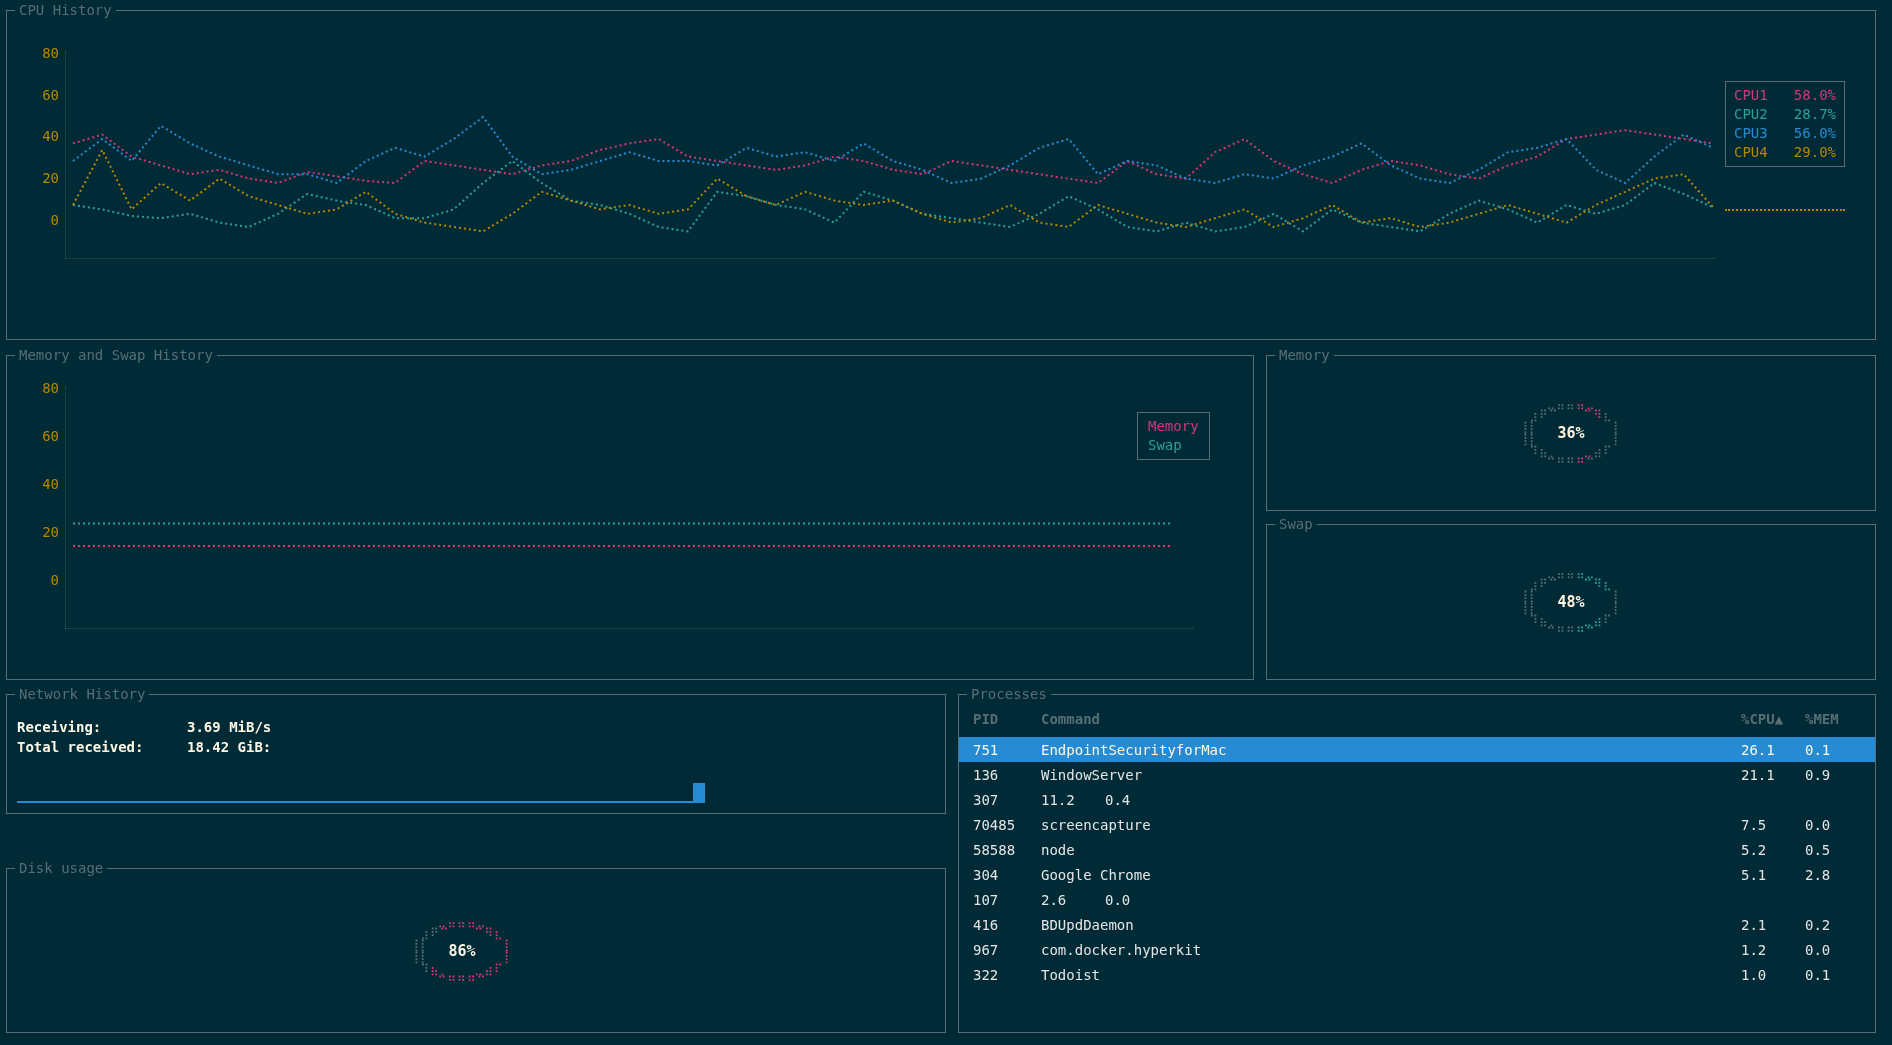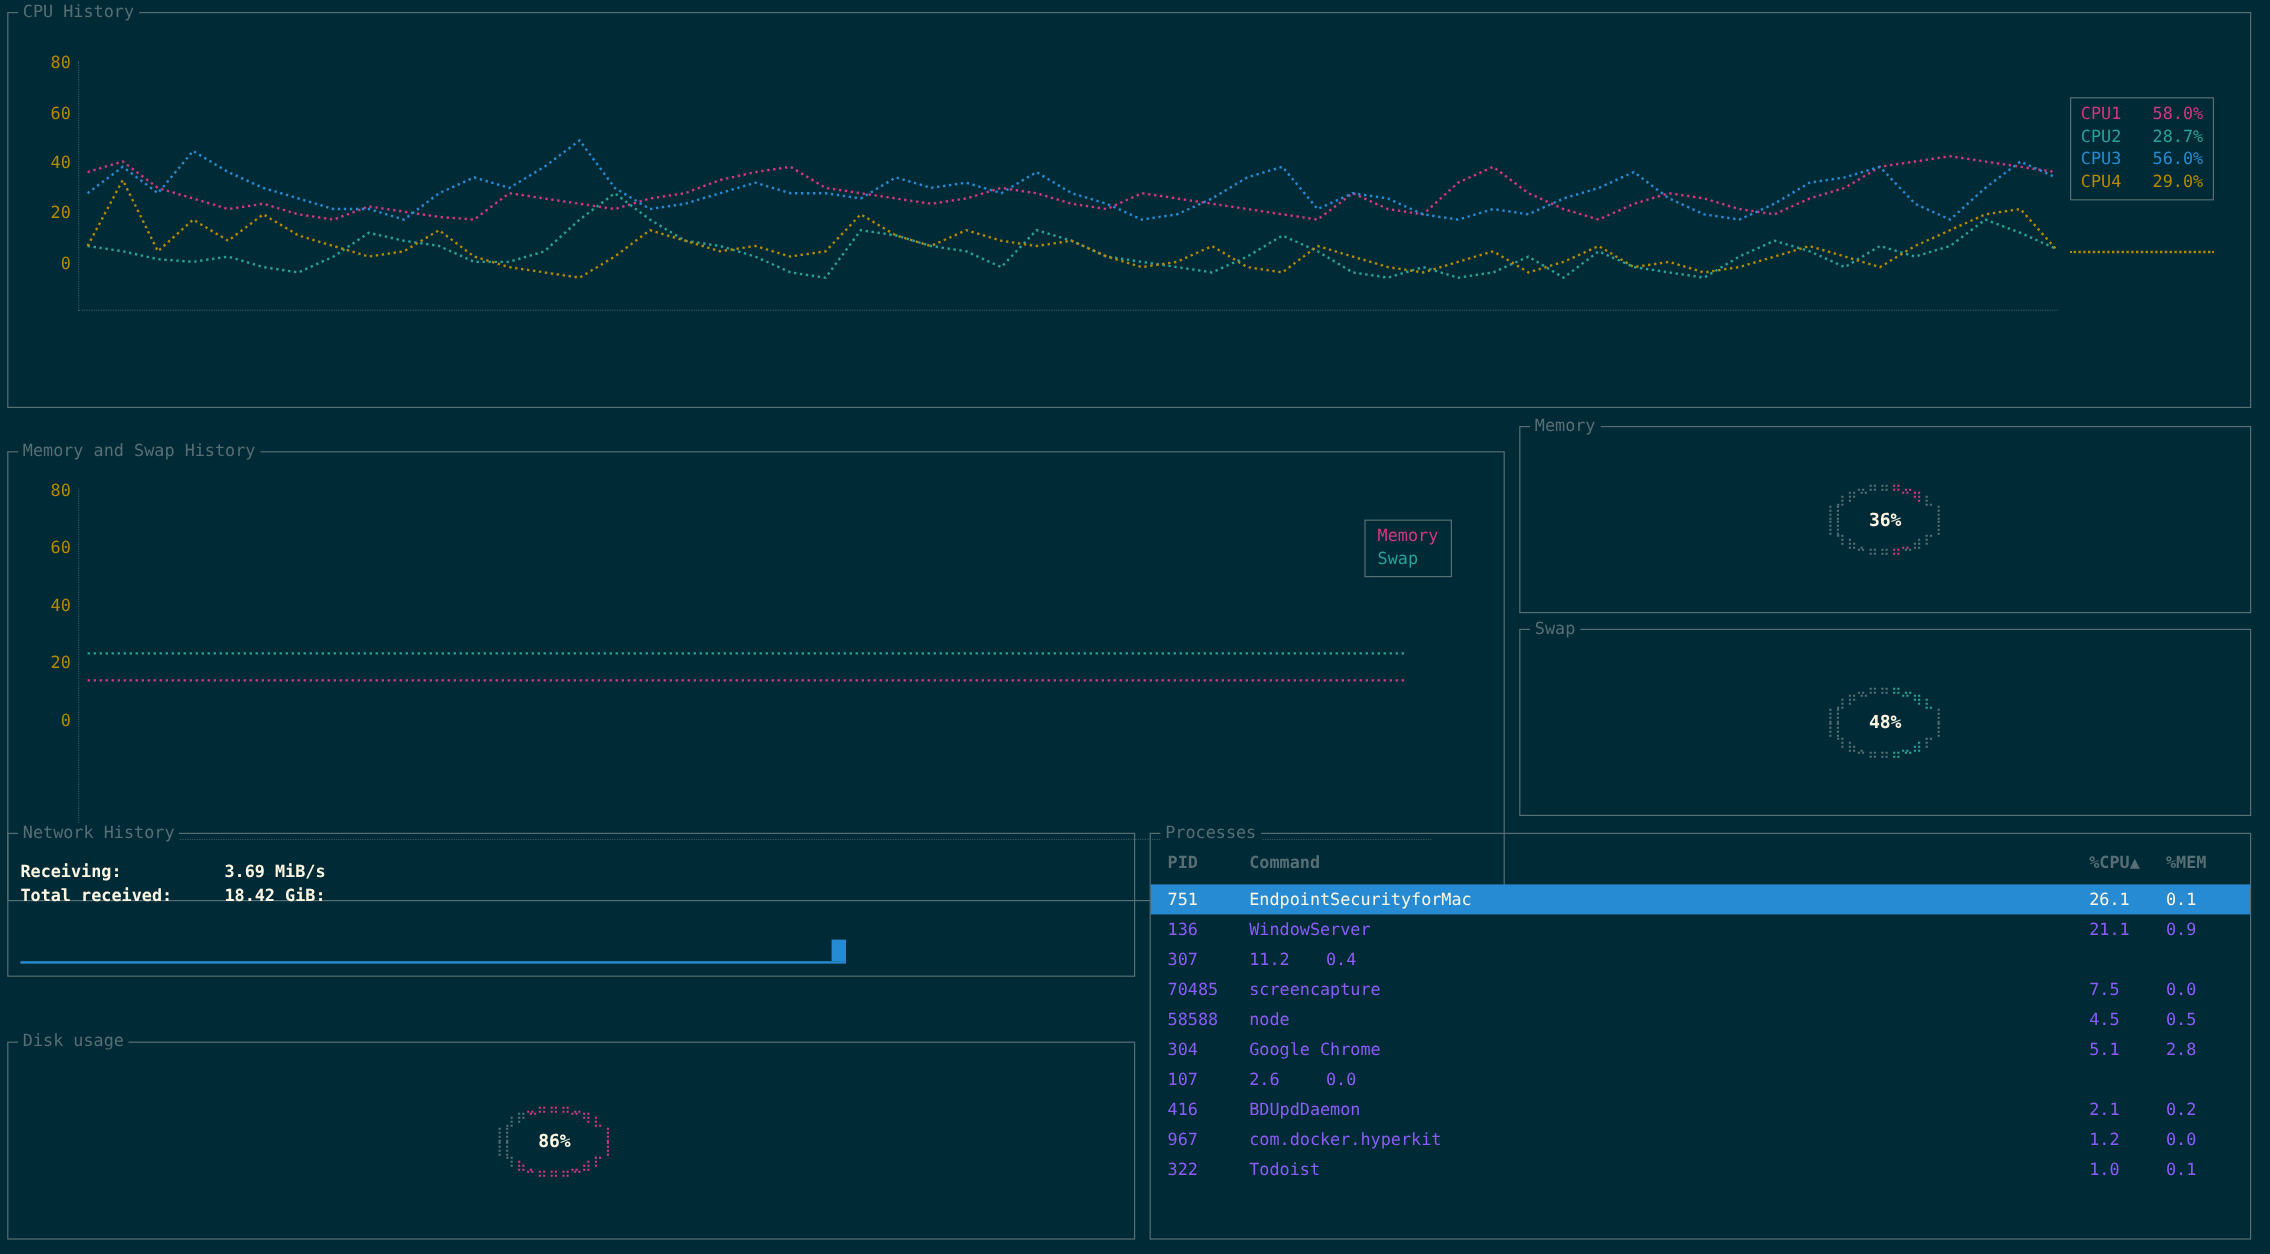--- a/index.html
+++ b/index.html
@@ -39,21 +39,21 @@
   .legend-row { display: flex; gap: 14px; line-height: 19px; align-items: center; }
   .legend-name { width: 40px; }
   .legend-val { width: 48px; text-align: right; }
   .c-cpu1 { color: #d33682; }
   .c-cpu2 { color: #2aa198; }
   .c-cpu3 { color: #268bd2; }
   .c-cpu4 { color: #b58900; }
   .cpu-line-extra { position: absolute; right: 30px; width: 120px; border-top: 2px dotted; }
 
   
-  #mem-history { left: 6px; top: 376px; width: 1248px; height: 375px; }
+  #mem-history { left: 6px; top: 355px; width: 1248px; height: 325px; }
   #mem-chart { position: absolute; left: 66px; top: 30px; width: 1100px; height: 250px; }
   #mem-legend { position: absolute; left: 1130px; top: 56px; border: 1px solid #586e75; padding: 4px 10px; }
   .mem-legend-row { line-height: 19px; }
   .c-mem { color: #d33682; }
   .c-swap { color: #2aa198; }
 
   
   #mem-gauge { left: 1266px; top: 355px; width: 610px; height: 156px; }
   #swap-gauge { left: 1266px; top: 524px; width: 610px; height: 156px; }
   .gauge-body { position: absolute; left: 50%; top: 50%; transform: translate(-50%, -50%); text-align: center; }
@@ -69,21 +69,21 @@
   .net-bar-spike { position: absolute; right: 0; bottom: 0; width: 12px; height: 18px; background: #268bd2; }
 
   
   #disk-usage { left: 6px; top: 868px; width: 940px; height: 165px; }
   #disk-gauge-body { position: absolute; left: 455px; top: 50%; transform: translate(-50%, -50%); text-align: center; }
 
   
   #processes { left: 958px; top: 694px; width: 918px; height: 339px; }
   .proc-header { position: absolute; left: 14px; top: 16px; right: 14px; display: flex; color: #586e75; font-weight: bold; }
   .proc-body { position: absolute; left: 14px; top: 42px; right: 14px; }
-  .proc-row { display: flex; height: 25px; align-items: center; color: #8b5cf6; }
+  .proc-row { display: flex; height: 25px; align-items: center; color: #e5e5e5; }
   .proc-row.selected { background: #268bd2; color: #fdf6e3; margin-left: -14px; margin-right: -14px; padding-left: 14px; padding-right: 14px; }
   .col-pid { width: 68px; }
   .col-cmd { flex: 1; }
   .col-cpu { width: 64px; text-align: left; }
   .col-mem { width: 56px; text-align: left; }
 
   svg.chart-svg { position: absolute; left: 0; top: 0; width: 100%; height: 100%; overflow: visible; }
   .chart-path { fill: none; stroke-width: 2; stroke-dasharray: 2 3; }
 </style>
 </head>
@@ -236,21 +236,21 @@
       </div>
       <div class="proc-row">
         <div class="col-pid">70485</div>
         <div class="col-cmd">screencapture</div>
         <div class="col-cpu">7.5</div>
         <div class="col-mem">0.0</div>
       </div>
       <div class="proc-row">
         <div class="col-pid">58588</div>
         <div class="col-cmd">node</div>
-        <div class="col-cpu">4.5</div>
+        <div class="col-cpu">5.2</div>
         <div class="col-mem">0.5</div>
       </div>
       <div class="proc-row">
         <div class="col-pid">304</div>
         <div class="col-cmd">Google Chrome</div>
         <div class="col-cpu">5.1</div>
         <div class="col-mem">2.8</div>
       </div>
       <div class="proc-row">
         <div class="col-pid">107</div>

